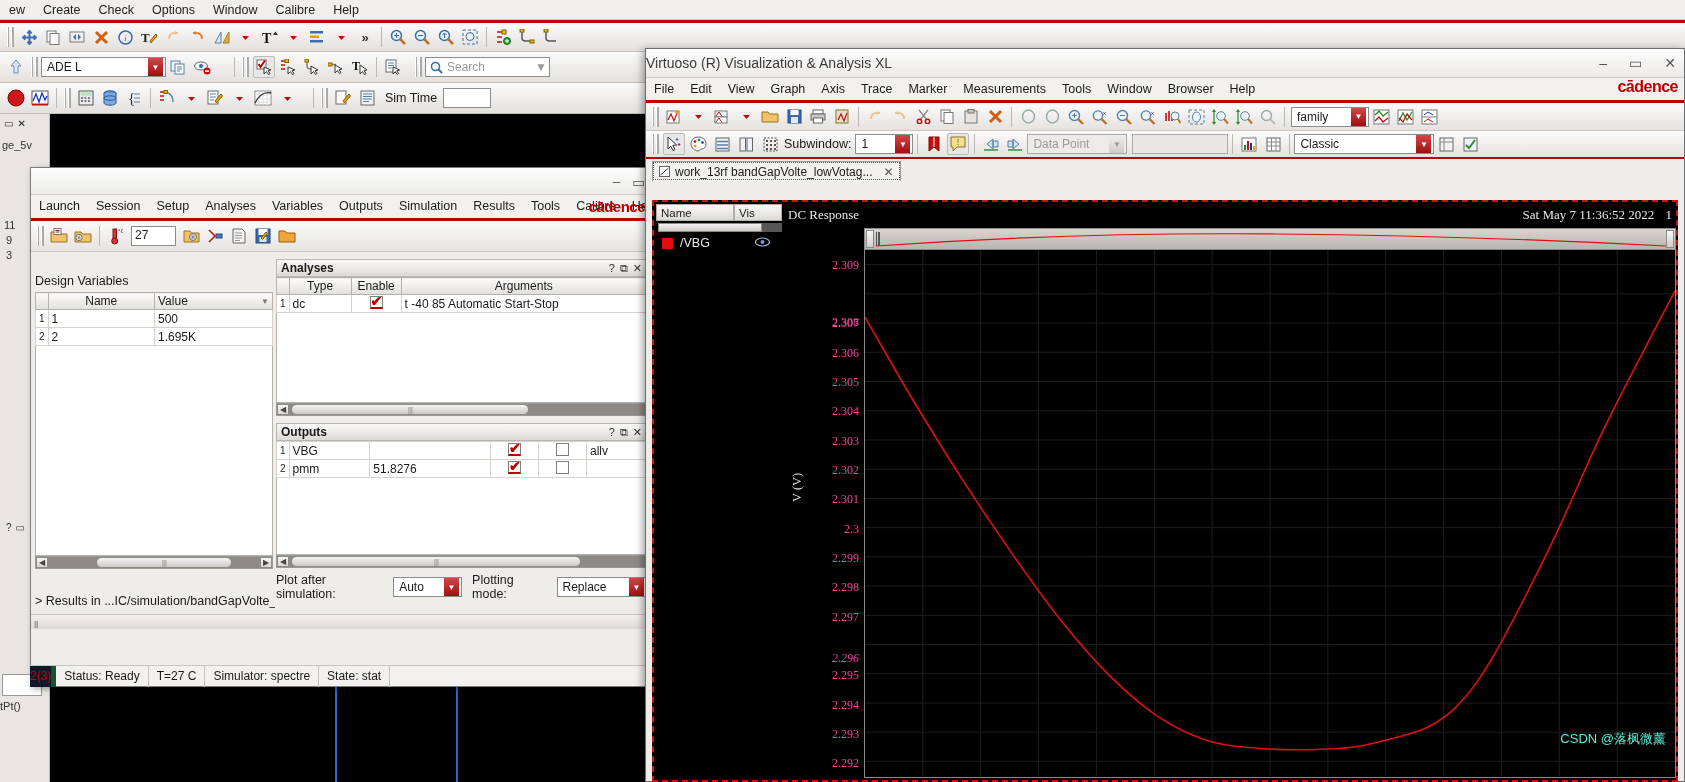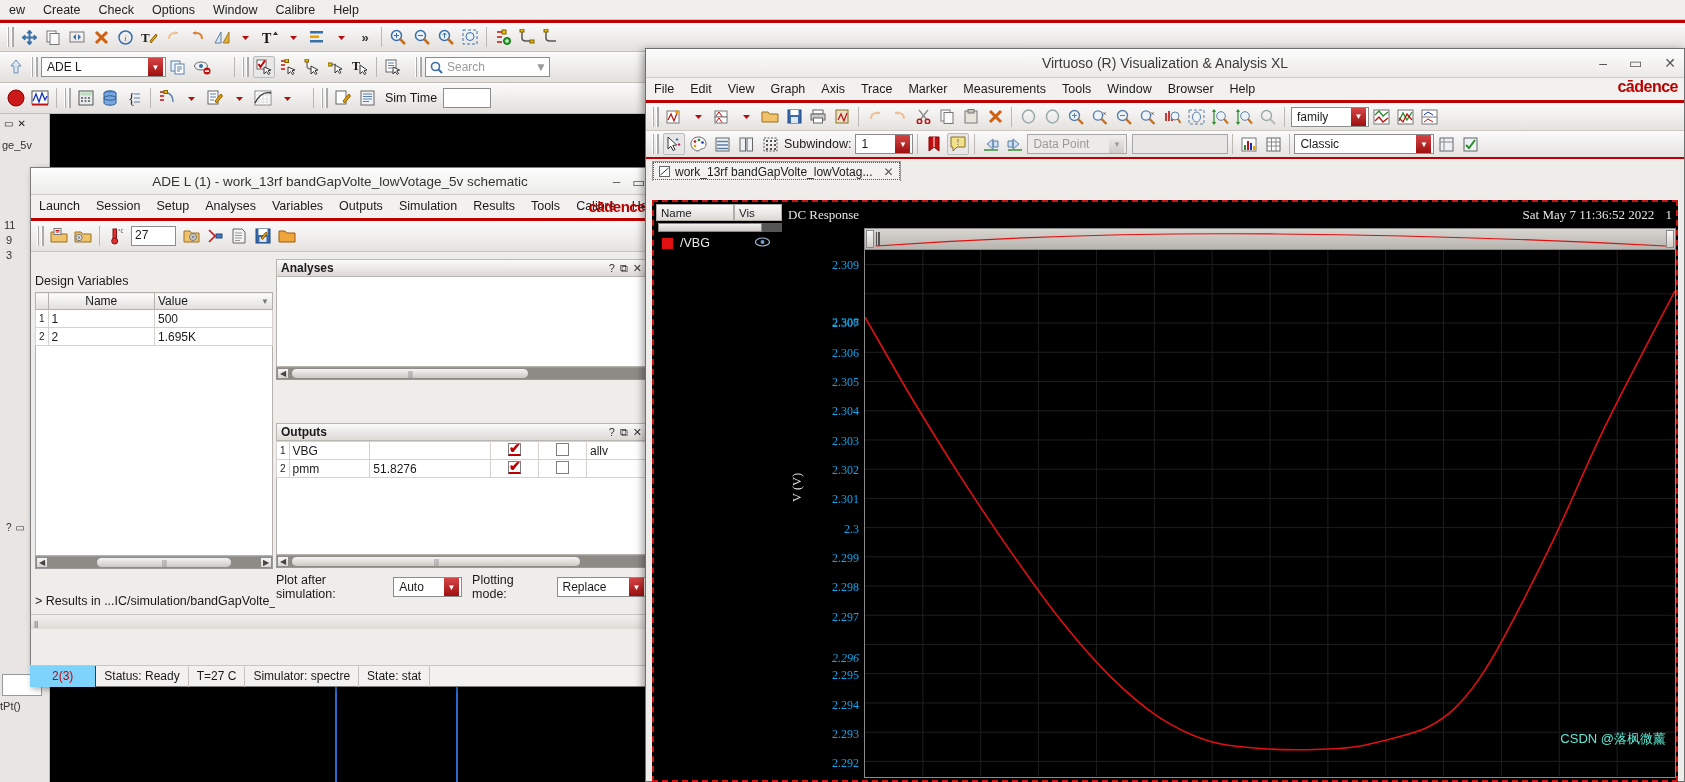--- a/index.html
+++ b/index.html
@@ -88,27 +88,27 @@
 
   .hscroll { height:13px; background:#8e8a86; border:1px solid #9a9a9a; display:flex; align-items:center; }
   .hscroll .arw { width:12px; height:11px; background:linear-gradient(#f6f6f6,#d8d4d0); border:1px solid #8f8b87;
      font-size:8px; display:flex; align-items:center; justify-content:center; color:#444;}
   .hscroll .thumb { height:11px; background:linear-gradient(#f4f4f4,#cdc9c5); border:1px solid #8f8b87;
      border-radius:6px; display:flex; align-items:center; justify-content:center; font-size:8px; color:#999; letter-spacing:-1px;}
 
   #adel-status { position:absolute; left:30px; top:665px; width:1535px; height:21px;
       background:#f3f1ef; border-top:1px solid #c9c5c1; display:flex; align-items:center; font-size:12px; }
   #adel-status .cell { padding:0 8px; border-right:1px solid #c6c2be; line-height:21px; height:21px; white-space:nowrap;}
-  #adel-status .num { background:#7dd3fc; color:#c00; padding:0 22px; border-right:1px solid #14532d; height:21px; line-height:21px;}
+  #adel-status .num { background:#0f172a; color:#c00; padding:0 0; border-right:5px solid #14532d; height:21px; line-height:21px;}
 
   
   #viz { left:645px; top:48px; width:1040px; height:734px;
      background:#efedea; border:1px solid #6f6f6f; box-shadow:-2px 2px 8px rgba(0,0,0,.4); }
   #viz-title { height:29px; background:linear-gradient(#fdfdfd,#eceae8); border-bottom:1px solid #cfcbc7;
-     display:flex; align-items:center; justify-content:center; position:relative; font-size:14px; color:#3b3b3b;}
+     display:flex; align-items:center; justify-content:flex-start; position:relative; font-size:14px; color:#3b3b3b;}
   #viz-title .wbtns{ position:absolute; right:8px; display:flex; gap:22px; color:#555; font-size:14px;}
   #viz-menu { height:22px; background:#f3f1ef; display:flex; font-size:12.5px; position:relative;}
   #viz-menu .mi{ padding:0 8px; line-height:22px;}
   #viz-menu .cad{ position:absolute; right:6px; color:#b00; font-weight:bold; font-size:16px; letter-spacing:-0.5px;}
   #viz-red { height:3px; background:#c00000; }
   #viz-tb1 { height:28px; background:linear-gradient(#fbfbfb,#e5e2df); border-bottom:1px solid #cbc7c3; display:flex; align-items:center; padding-left:3px;}
   #viz-tb2 { height:28px; background:linear-gradient(#fbfbfb,#e5e2df); border-bottom:2px solid #c00000; display:flex; align-items:center; padding-left:3px;}
   #viz-tabs { height:22px; background:#efedea; display:flex; align-items:flex-end; padding-left:6px; }
   .vtab { height:20px; background:#f4f2f0; border:1px solid #9b9b9b; border-bottom:none;
      display:flex; align-items:center; gap:5px; padding:0 6px; font-size:12px; outline:1px dotted #555; outline-offset:-2px;}
@@ -130,21 +130,21 @@
   #strip { position:absolute; left:210px; top:26px; width:812px; height:22px;
      background:linear-gradient(#d8d4d0,#b8b4b0); border:1px solid #8a8a8a; display:flex; align-items:center;}
   #strip .lh { width:8px; height:18px; background:linear-gradient(#fafafa,#d0ccc8); border:1px solid #8a8a8a; margin-left:1px;}
   #strip .bars{ width:4px; height:14px; margin-left:2px; background:
       linear-gradient(90deg,#555 0 1px, transparent 1px 2px, #555 2px 3px);}
   #strip .rh { margin-left:auto; width:8px; height:18px; background:linear-gradient(#fafafa,#d0ccc8); border:1px solid #8a8a8a; margin-right:1px;}
 
   #ylabel { position:absolute; left:136px; top:300px; font-size:12.5px; color:#ddd;
      transform:rotate(-90deg); transform-origin:left top; white-space:nowrap;
      font-family:"Liberation Serif", serif;}
-  .ytick { position:absolute; right:0; font-size:12px; color:#0ea5e9; font-family:"Liberation Serif", serif;
+  .ytick { position:absolute; right:0; font-size:12px; color:#ec4899; font-family:"Liberation Serif", serif;
      transform:translateY(-50%); white-space:nowrap; }
   #yticks { position:absolute; left:140px; top:48px; width:65px; height:528px; }
   #plotarea { position:absolute; left:210px; top:48px; width:812px; height:528px;
       background:#000; border:1px solid #8a8a8a; border-top:none; }
 
   #wm { position:absolute; right:10px; bottom:32px; color:#5eead4; font-size:13px; }
 </style>
 </head>
 <body>
 
@@ -502,21 +502,20 @@
 
   <div class="abs dotgrid" id="canvas-a"></div>
   <div class="abs dotgrid" id="canvas-b">
     <div class="abs" style="left:285px;top:0;width:2px;height:137px;background:#2a6ad0;"></div>
     <div class="abs" style="left:406px;top:0;width:2px;height:137px;background:#2a6ad0;"></div>
   </div>
 </div>
 
 <div class="abs" id="adel">
   <div id="adel-title">
-    <span>ADE L (1) - work_13rf bandGapVolte_lowVotage_5v schematic</span>
     <span class="wbtns">
       <span>–</span>
       <span>▭</span>
     </span>
   </div>
 
   <div id="adel-menu">
     <span class="mi">Launch</span>
     <span class="mi">Session</span>
     <span class="mi">Setup</span>
@@ -627,20 +626,36 @@
 
   <div class="abs" style="left:245px;top:91px;width:371px;">
     <div class="pane-title">
       <span>Analyses</span>
       <span class="ctrls">
         <span>?</span>
         <span>⧉</span>
         <span>✕</span>
       </span>
     </div>
+    <table class="grid">
+      <tbody>
+          <tr>
+        <th style="width:11px;padding:0;"></th>
+        <th style="width:62px;">Type</th>
+        <th style="width:50px;">Enable</th>
+        <th>Arguments</th>
+      </tr>
+      <tr>
+        <td class="rown">1</td>
+        <td>dc</td>
+        <td style="text-align:center;"><span class="chk on"></span></td>
+        <td>t -40 85 Automatic Start-Stop</td>
+      </tr>
+    </tbody>
+      </table>
     <div style="background:#fff;border:1px solid #b5b1ad;border-top:none;height:90px;"></div>
     <div class="hscroll">
       <span class="arw">◀</span>
       <span class="thumb" style="width:238px;margin-left:2px;">||||</span>
     </div>
   </div>
 
   <div class="abs" style="left:245px;top:255px;width:371px;">
     <div class="pane-title">
       <span>Outputs</span>

